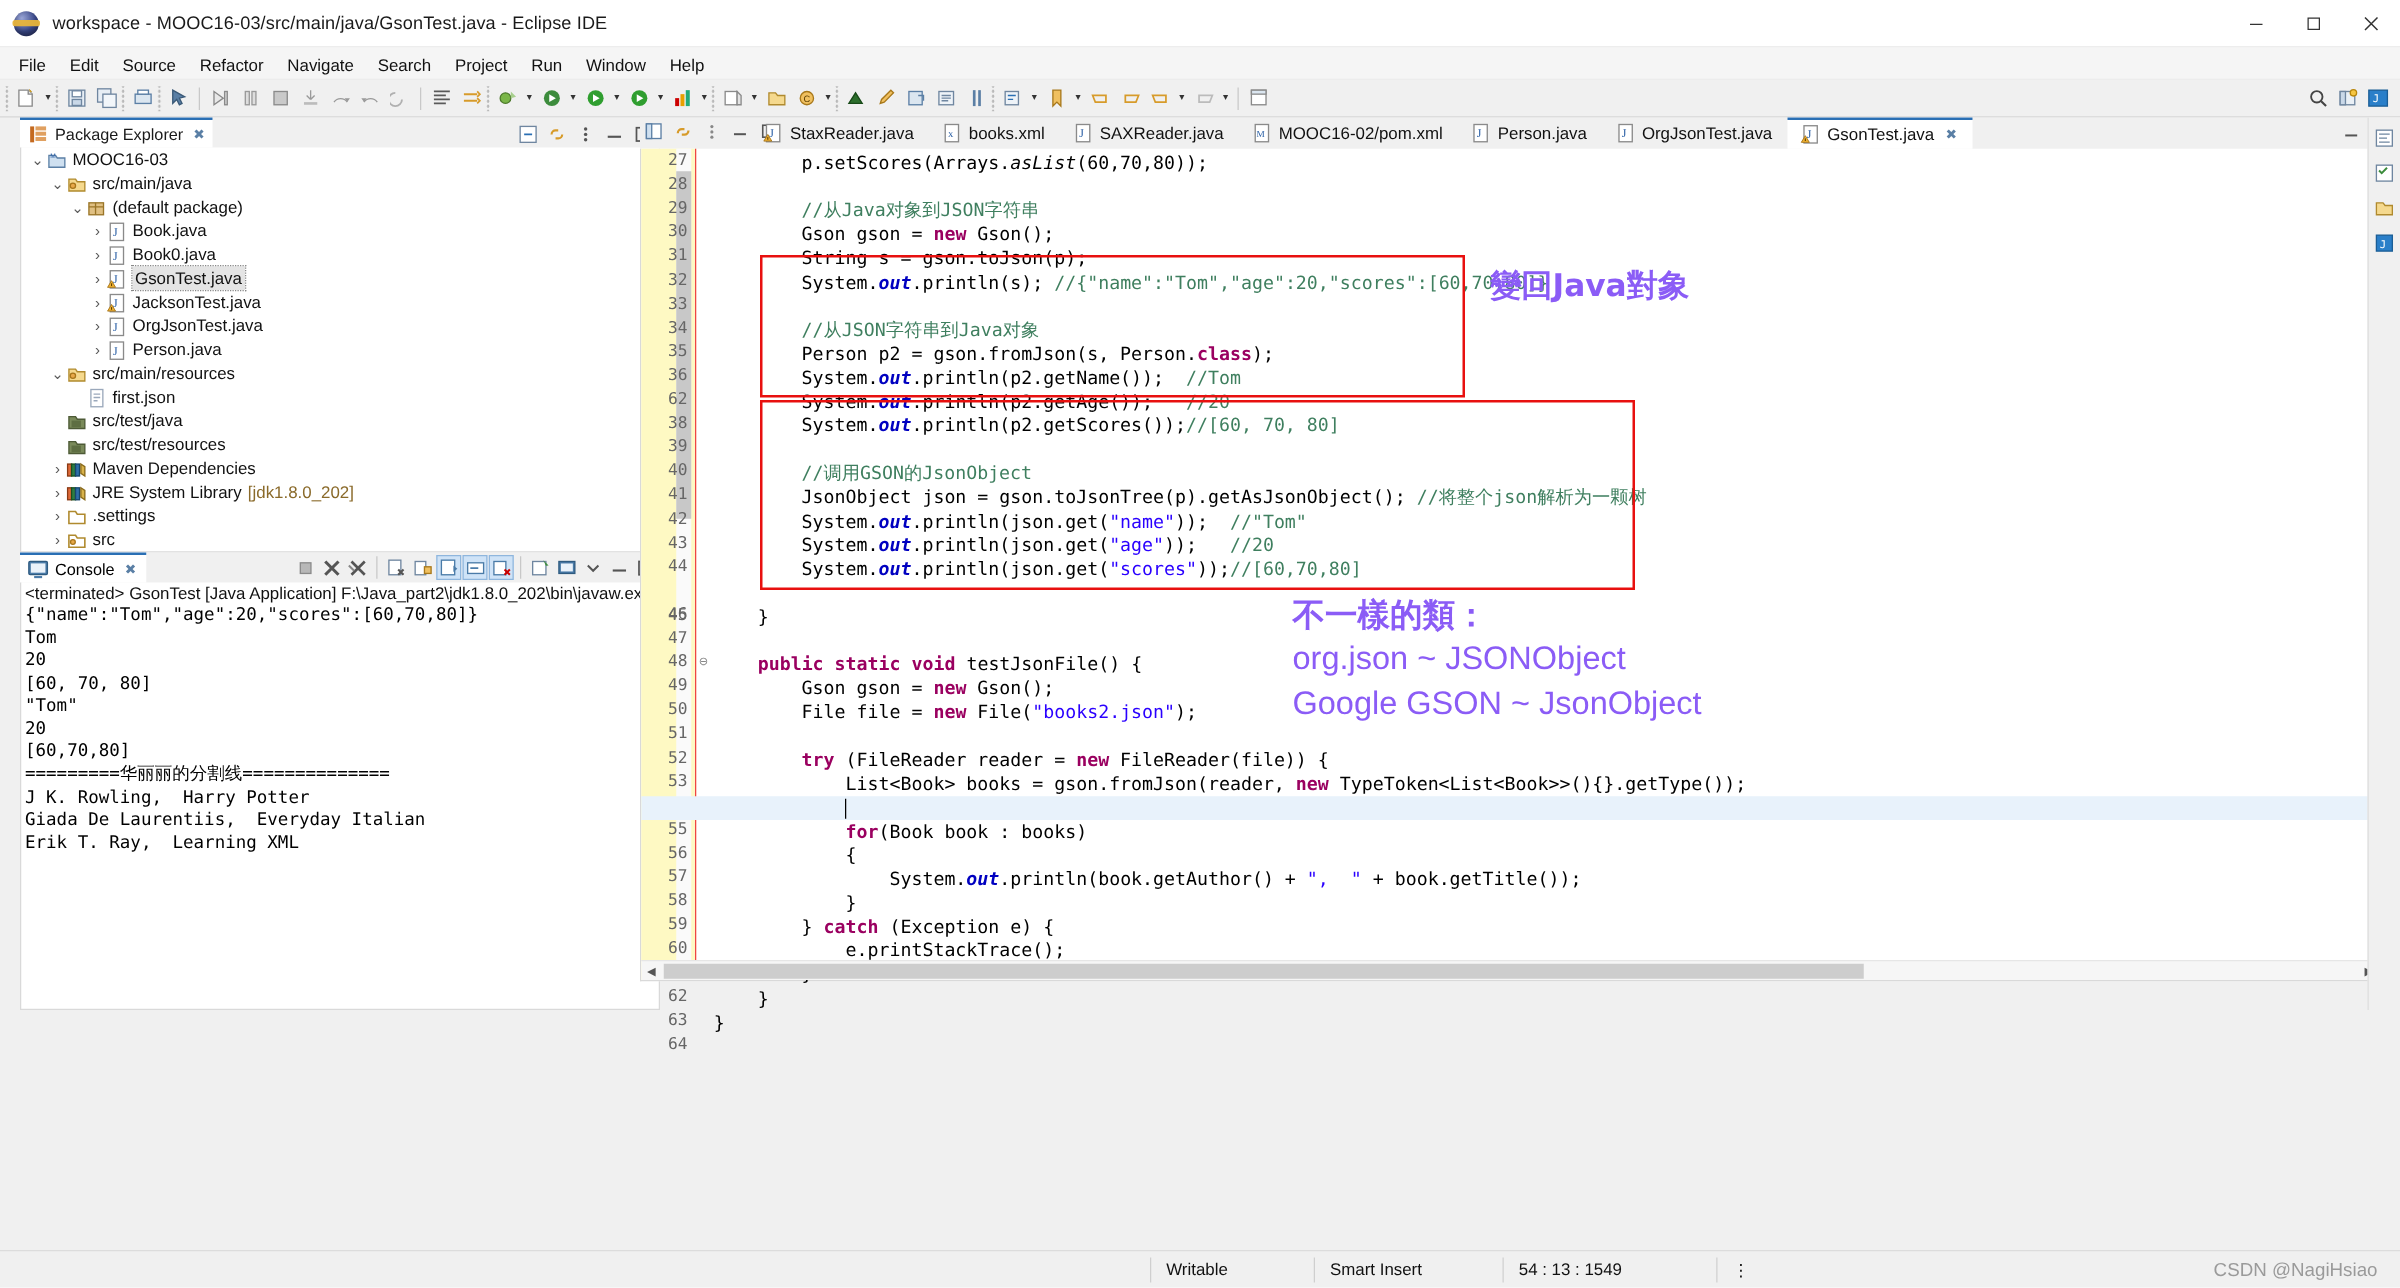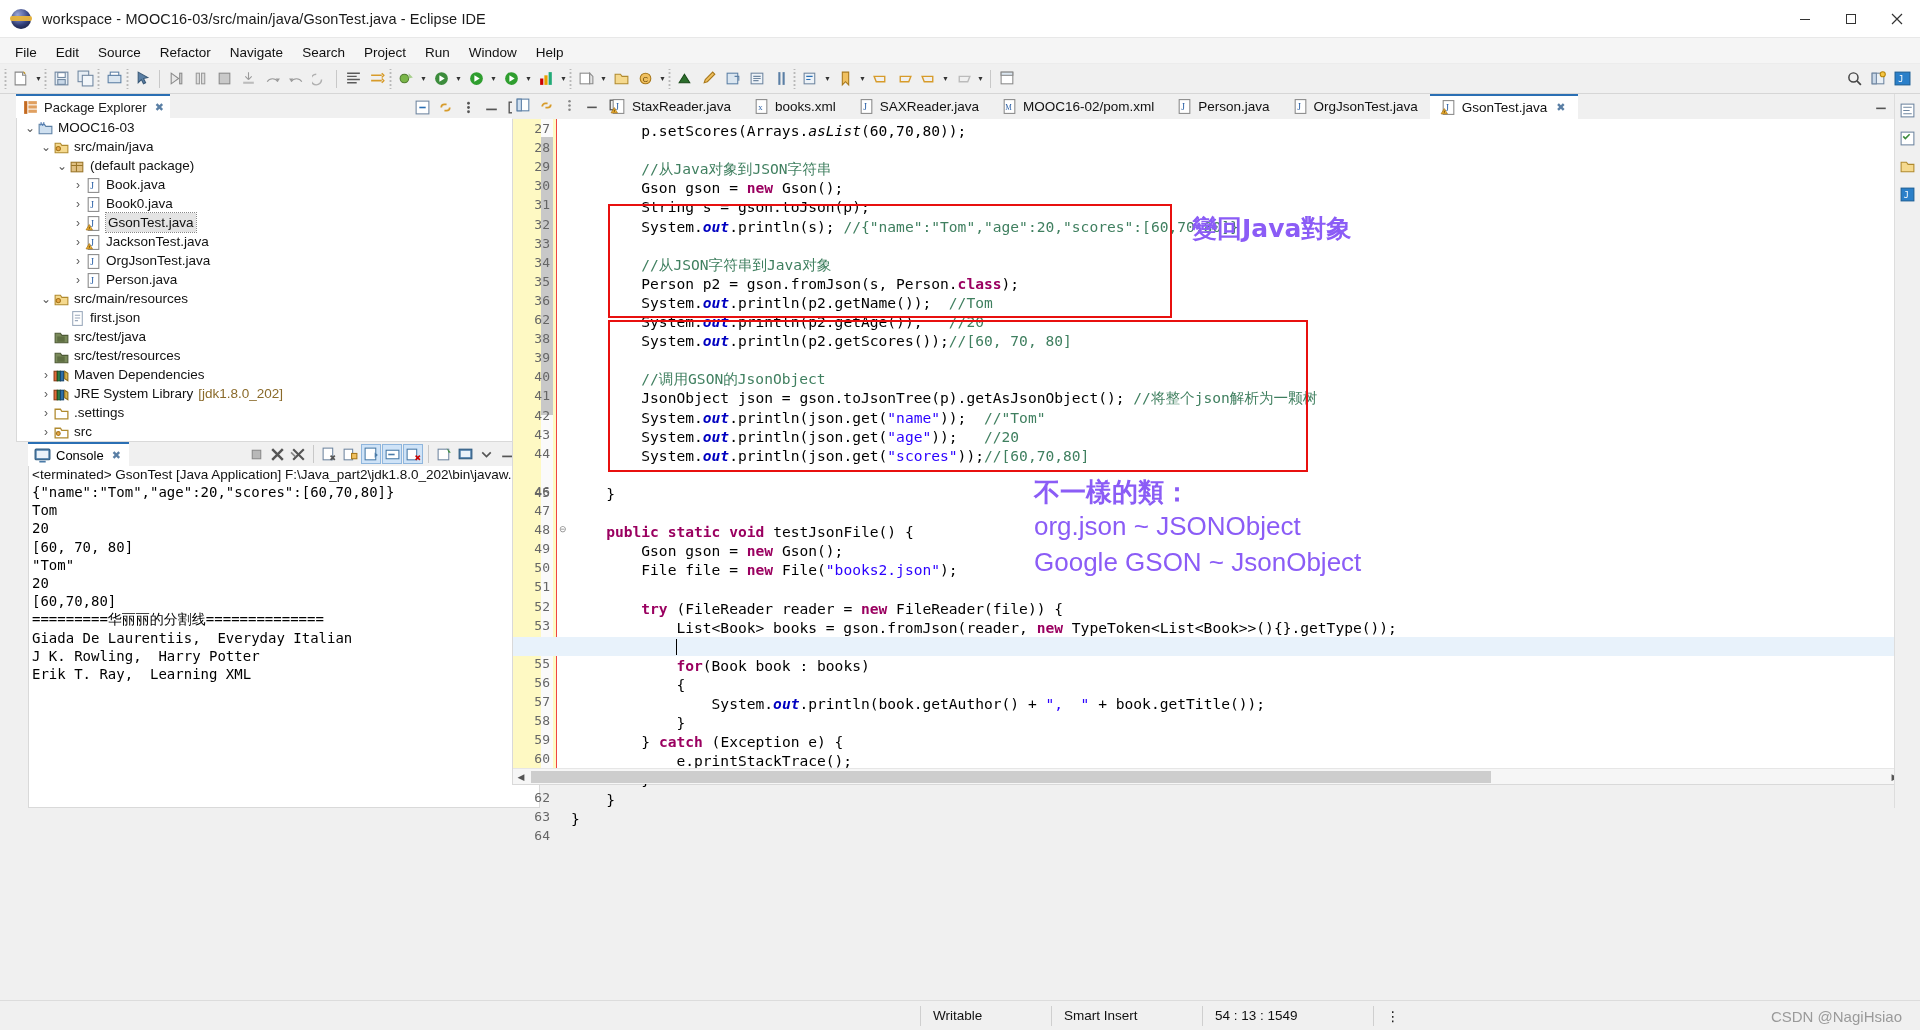--- a/index.html
+++ b/index.html
@@ -102,21 +102,21 @@
   .pe-scroll {
     position:absolute; right:1px; top:25px; width:13px; height:322px; background:#f6f6f6;
   }
   .pe-scroll .thumb { position:absolute; left:1px; top:18px; width:11px; height:230px;
                       background:#cdcdcd; border-radius:1px; }
   .pe-scroll .ar { position:absolute; left:0; width:13px; height:14px; text-align:center;
                    font-size:8px; color:#666; line-height:14px;}
   .pe-scroll .ar.up{top:0;} .pe-scroll .ar.dn{bottom:0;}
 
   
-  .console-wrap { position:absolute; left:12px; top:348px; width:468px; height:366px; }
+  .console-wrap { position:absolute; left:0; top:348px; width:468px; height:366px; }
   .console-tabbar { position:absolute; left:0; top:0; width:512px; height:24px;
                     background:#f0f0f0; }
   .console-tab { position:absolute; left:0; top:0; height:24px; background:#fff;
                  display:flex; align-items:center; gap:5px; padding:0 8px 0 6px;
                  border-top:2px solid #2a6fb4; }
   .console-tab-title { font-size:13px; }
   .console-tools { position:absolute; right:2px; top:2px; display:flex; align-items:center; gap:1px;}
   .ct { width:20px;height:20px;display:flex;align-items:center;justify-content:center;}
   .ct.on { background:#cfe3f7; border:1px solid #8fb6dd; }
   .console-body {
@@ -811,21 +811,21 @@
           <div class="ct">
             <svg class="ic" viewBox="0 0 16 16">
                 <rect x="3" y="3" width="10" height="10" fill="none" stroke="#555" stroke-width="1.3"></rect>
               </svg>
           </div>
         </div>
       </div>
 
       <div class="console-body">
         <div class="console-head">&lt;terminated&gt; GsonTest [Java Application] F:\Java_part2\jdk1.8.0_202\bin\javaw.exe (2</div>
-        <div class="console-out" id="console-out"><div>{"name":"Tom","age":20,"scores":[60,70,80]}</div><div>Tom</div><div>20</div><div>[60, 70, 80]</div><div>"Tom"</div><div>20</div><div>[60,70,80]</div><div>=========华丽丽的分割线==============</div><div>Giada De Laurentiis,  Everyday Italian</div><div>J K. Rowling,  Harry Potter</div><div>Erik T. Ray,  Learning XML</div></div>
+        <div class="console-out" id="console-out"><div>{"name":"Tom","age":20,"scores":[60,70,80]}</div><div>Tom</div><div>20</div><div>[60, 70, 80]</div><div>"Tom"</div><div>20</div><div>[60,70,80]</div><div>=========华丽丽的分割线==============</div><div>J K. Rowling,  Harry Potter</div><div>Giada De Laurentiis,  Everyday Italian</div><div>Erik T. Ray,  Learning XML</div></div>
       </div>
     </div>
   </div>
 
   <div class="editor-area">
     <div class="ed-tabbar">
       <div class="ed-left-tools">
         <div class="et">
           <svg class="ic" viewBox="0 0 16 16">
               <rect x="2" y="2" width="11" height="11" fill="#fff" stroke="#5b7fa5"></rect>

